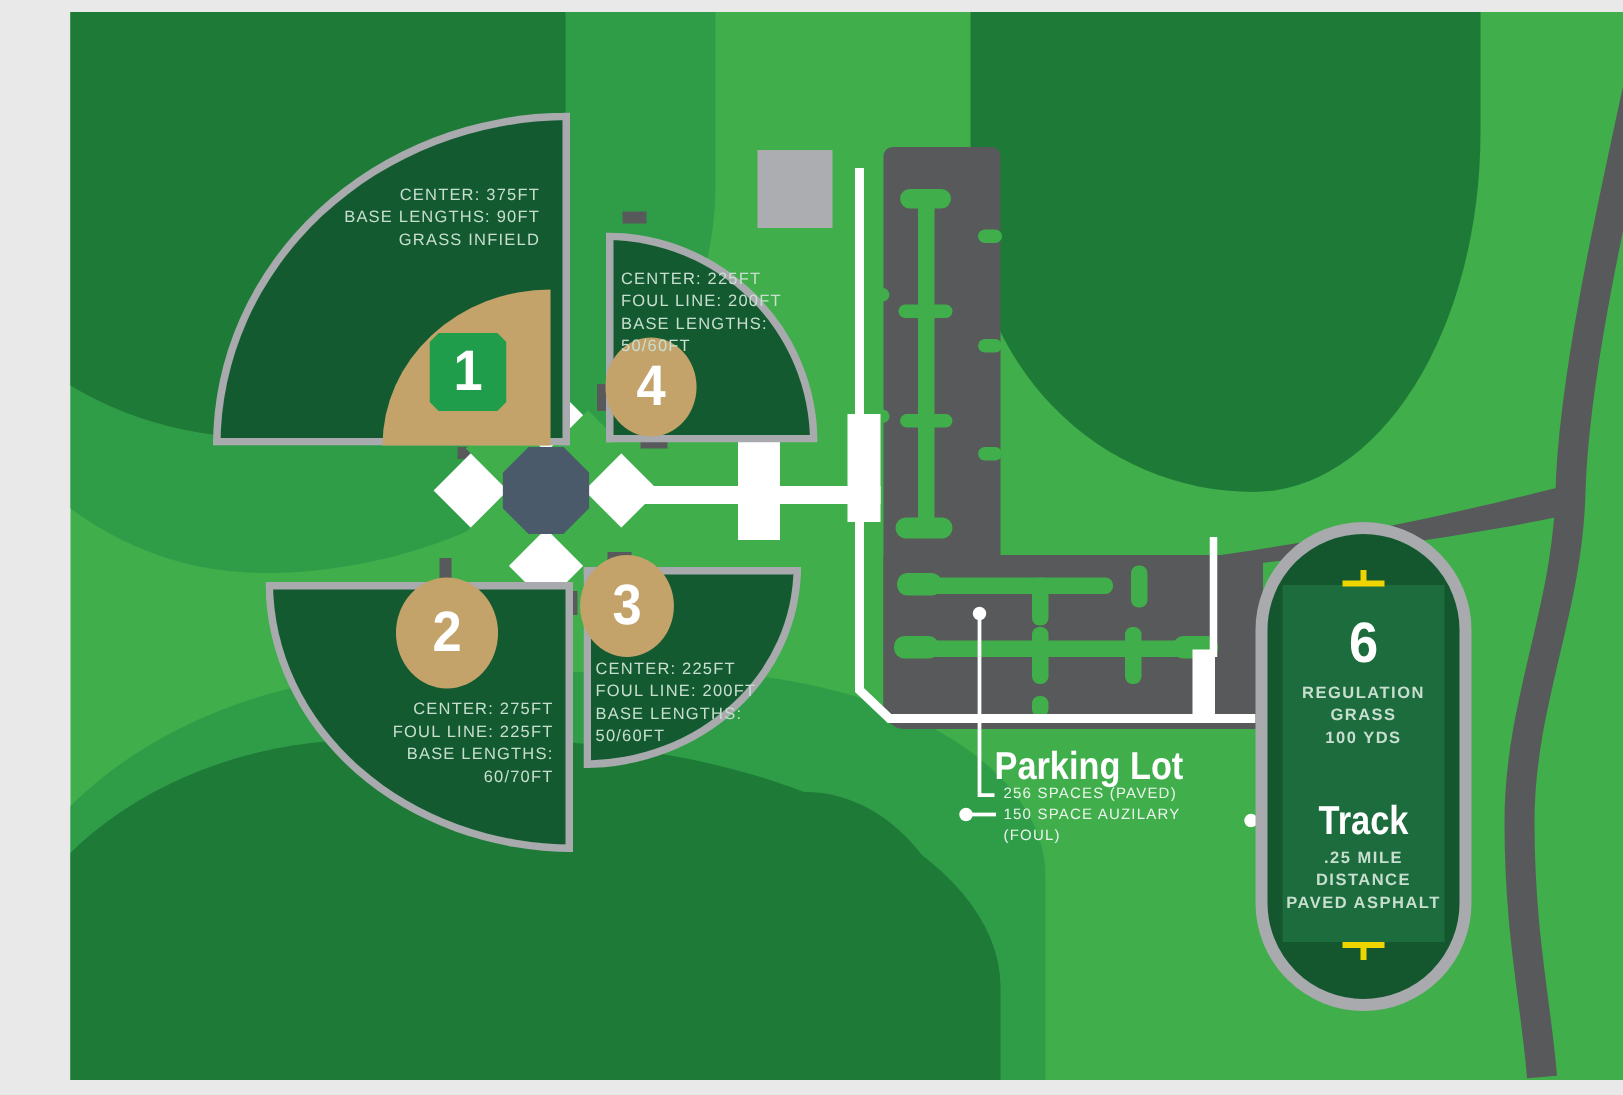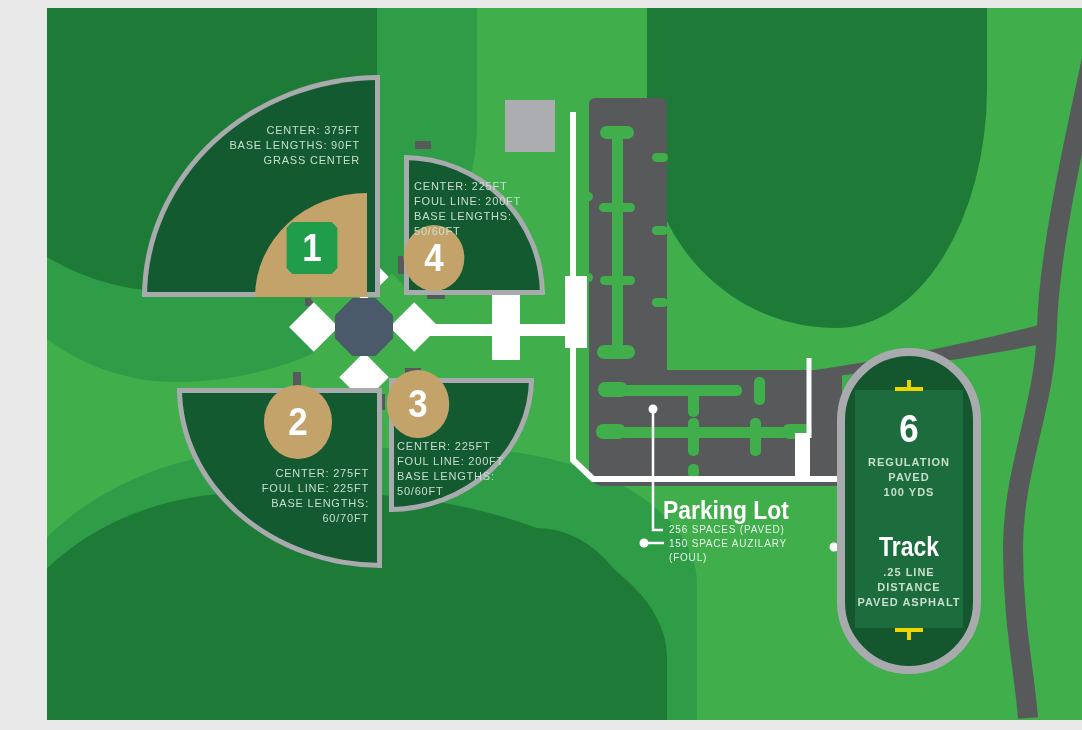--- a/index.html
+++ b/index.html
@@ -122,21 +122,21 @@
   <div class="patch" style="left:271px;top:273px;width:36px;height:36px;"></div>
   <div class="patch" style="left:327px;top:273px;width:36px;height:36px;"></div>
   <div class="patch" style="left:271px;top:329px;width:36px;height:36px;"></div>
   <div class="patch" style="left:327px;top:329px;width:36px;height:36px;"></div>
   <div class="octagon" style="left:288px;top:290px;width:58px;height:58px;"></div>
 
   <div class="field f1" style="left:95px;top:67px;width:238px;height:222px;"></div>
   <div class="spec right" style="left:95px;top:115px;width:218px;">
     <div>CENTER: 375FT</div>
     <div>BASE LENGTHS: 90FT</div>
-    <div>GRASS CENTER</div>
+    <div>GRASS INFIELD</div>
   </div>
   <div class="abs tan" style="left:208px;top:185px;width:112px;height:104px;border-radius:100% 0 0 0;"></div>
   <div class="abs tan circle" style="left:284px;top:259px;width:18px;height:18px;"></div>
   <div class="grass-square num" style="left:237px;top:214px;width:56px;height:52px;">1</div>
 
   <div class="field f2" style="left:130px;top:380px;width:205px;height:180px;"></div>
   <div class="abs tan circle num" style="left:214px;top:377px;width:74px;height:74px;">2</div>
   <div class="spec right" style="left:128px;top:458px;width:194px;text-align:right;">
     <div>CENTER: 275FT</div>
     <div>FOUL LINE: 225FT</div>
@@ -164,26 +164,26 @@
 
   <div class="track-oval" style="left:790px;top:340px;width:144px;height:326px;"></div>
   <div class="track-field" style="left:808px;top:382px;width:108px;height:238px;"></div>
   <div class="goal" style="left:860px;top:372px;width:4px;height:8px;"></div>
   <div class="goal" style="left:848px;top:379px;width:28px;height:4px;"></div>
   <div class="goal" style="left:848px;top:620px;width:28px;height:4px;"></div>
   <div class="goal" style="left:860px;top:624px;width:4px;height:8px;"></div>
   <div class="abs num" style="left:800px;top:399px;width:124px;height:44px;">6</div>
   <div class="trk-txt ctr" style="left:800px;top:447px;width:124px;">
     <div>REGULATION</div>
-    <div>PAVED</div>
+    <div>GRASS</div>
     <div>100 YDS</div>
   </div>
   <div class="title ctr cond-ctr" style="left:790px;top:524px;width:144px;font-size:27px;">Track</div>
   <div class="trk-txt ctr" style="left:780px;top:557px;width:164px;">
-    <div>.25 LINE</div>
+    <div>.25 MILE</div>
     <div>DISTANCE</div>
     <div>PAVED ASPHALT</div>
   </div>
 
   <div class="title cond-left" style="left:616px;top:487px;">Parking Lot</div>
   <div class="detail" style="left:622px;top:515px;">
     <div>256 SPACES (PAVED)</div>
     <div>150 SPACE AUZILARY</div>
     <div>(FOUL)</div>
   </div>

